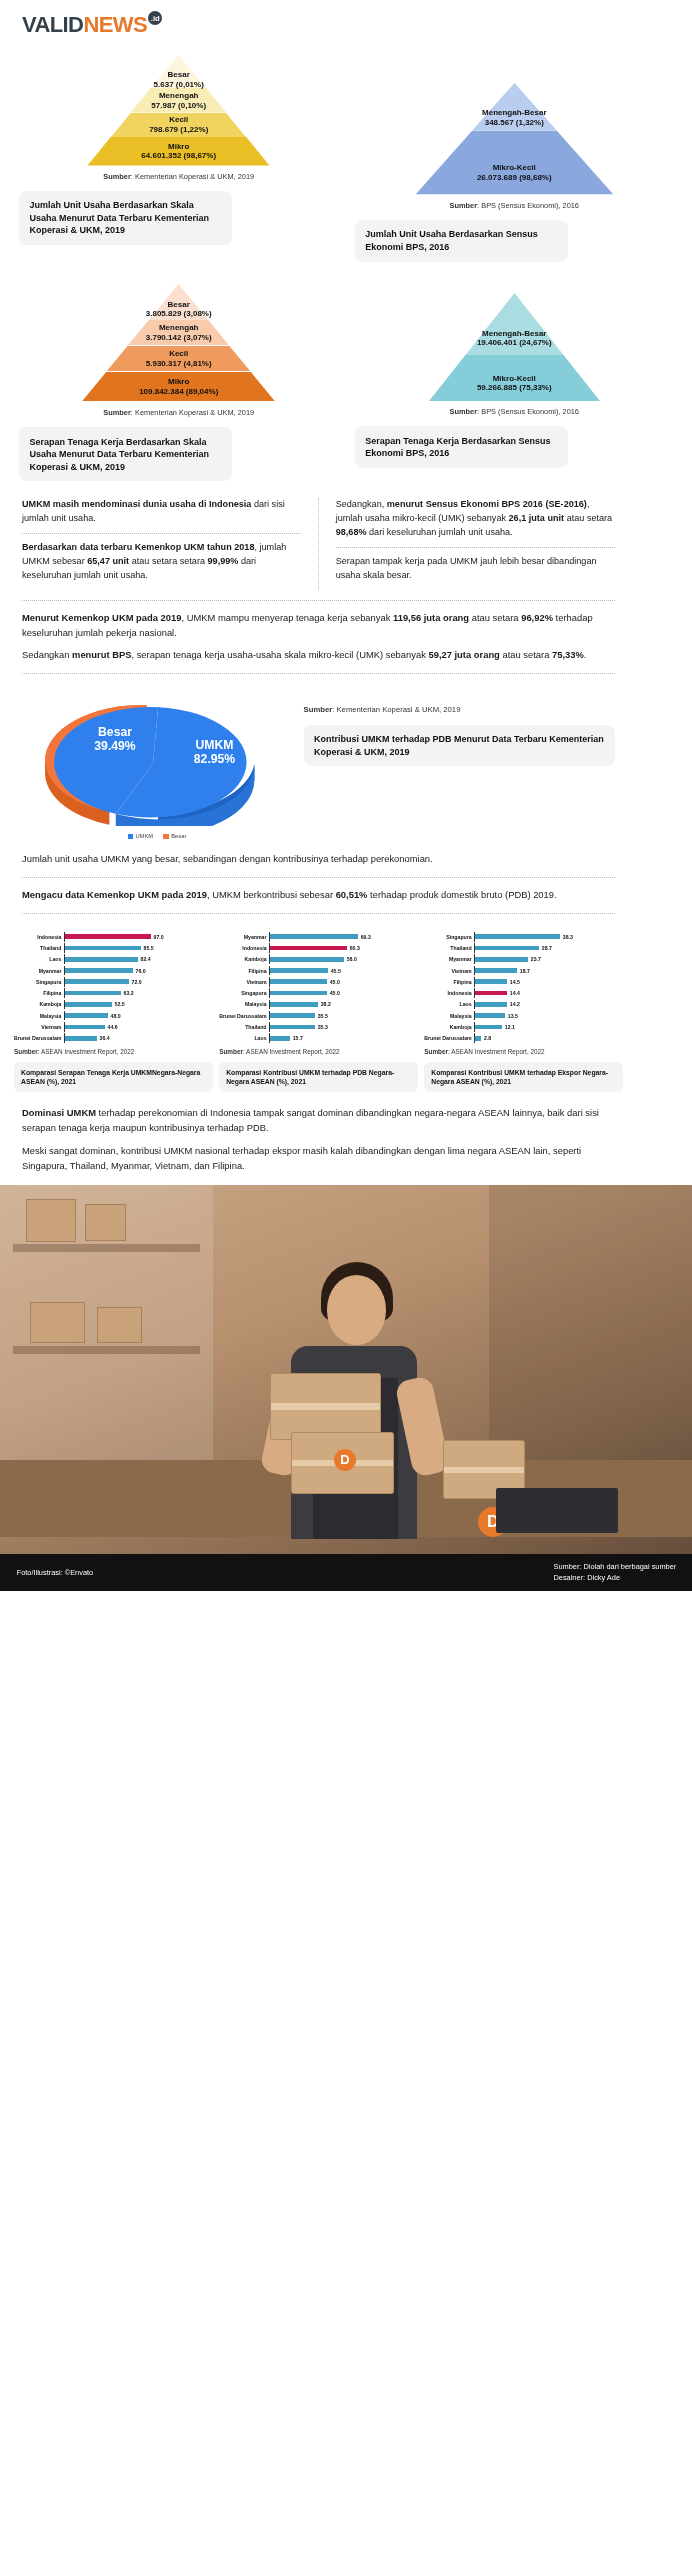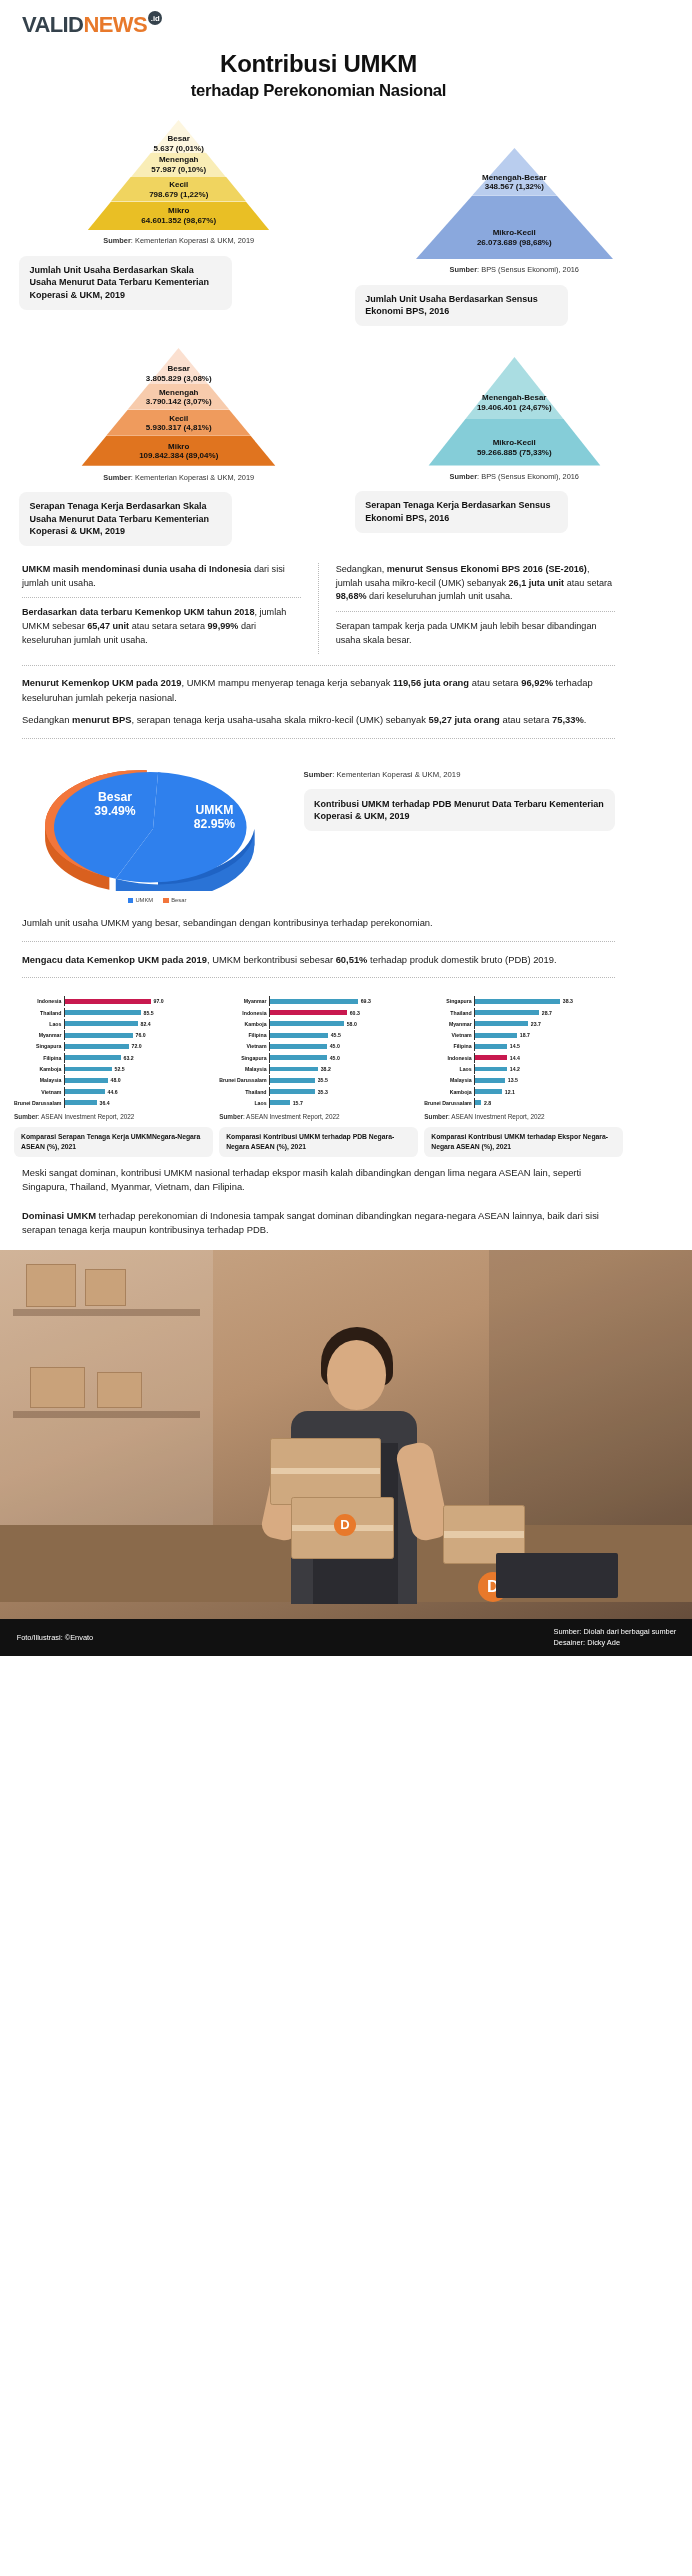--- a/index.html
+++ b/index.html
@@ -120,24 +120,20 @@
 
 <div class="page">
 
   <div class="header">
     <div class="logo">
       <span class="logo-text"><span class="logo-valid">VALID</span><span class="logo-news">NEWS</span></span>
       <span class="logo-badge">.id</span>
     </div>
   </div>
 
-  <h1 class="title">
-    <span>Kontribusi UMKM</span>
-    <span class="sub">terhadap Perekonomian Nasional</span>
-  </h1>
 
   <div class="two-col" style="margin-top:19.3px;">
 
     <div class="col">
       <div class="pyramid" style="width:213px;">
         <div class="prow" style="height:33px;">
           <svg class="shape" viewBox="0 0 330 52" preserveAspectRatio="none">
               <polygon points="165,0 208,52 122,52" fill="#fdf6df"></polygon>
             </svg>
           <div class="txt" style="padding-top:16.7px;">
@@ -551,24 +547,24 @@
             <div class="baxis"></div>
             <div class="bbar" style="width: 6.2px;"></div>
             <div class="bval">2.8</div>
           </div>
         </div>
       <div class="bsrc"><b>Sumber</b><span>: ASEAN Investment Report, 2022</span></div>
       <div class="bchip">Komparasi Kontribusi UMKM terhadap Ekspor Negara-Negara ASEAN (%), 2021</div>
     </div>
   </div>
 
-  <p class="wide-p" style="margin-top:9px;">Meski sangat dominan, kontribusi UMKM nasional terhadap ekspor masih kalah dibandingkan dengan lima negara ASEAN lain, seperti Singapura, Thailand, Myanmar, Vietnam, dan Filipina.</p>
   <p class="wide-p" style="margin-top:14px;">
     <b>Dominasi UMKM</b><span> terhadap perekonomian di Indonesia tampak sangat dominan dibandingkan negara-negara ASEAN lainnya, baik dari sisi serapan tenaga kerja maupun kontribusinya terhadap PDB.</span>
   </p>
+  <p class="wide-p" style="margin-top:9px;">Meski sangat dominan, kontribusi UMKM nasional terhadap ekspor masih kalah dibandingkan dengan lima negara ASEAN lain, seperti Singapura, Thailand, Myanmar, Vietnam, dan Filipina.</p>
 
   <div class="photo">
     <div class="wallpanel" style="left:0; top:0; width:213px; height:335px; background:rgba(255,255,255,.14);"></div>
     <div class="wallpanel" style="left:489px; top:0; width:204px; height:335px; background:rgba(0,0,0,.10);"></div>
     <div class="shelf" style="left:13px; top:59px; width:187px; height:7.7px;"></div>
     <div class="shelf" style="left:13px; top:161px; width:187px; height:7.7px;"></div>
     <div class="boxstack" style="left:26px; top:14px; width:50px; height:43px;"></div>
     <div class="boxstack" style="left:85px; top:19.3px; width:41px; height:37px;"></div>
     <div class="boxstack" style="left:30px; top:117px; width:55px; height:41px;"></div>
     <div class="boxstack" style="left:97px; top:122px; width:45px; height:36px;"></div>

